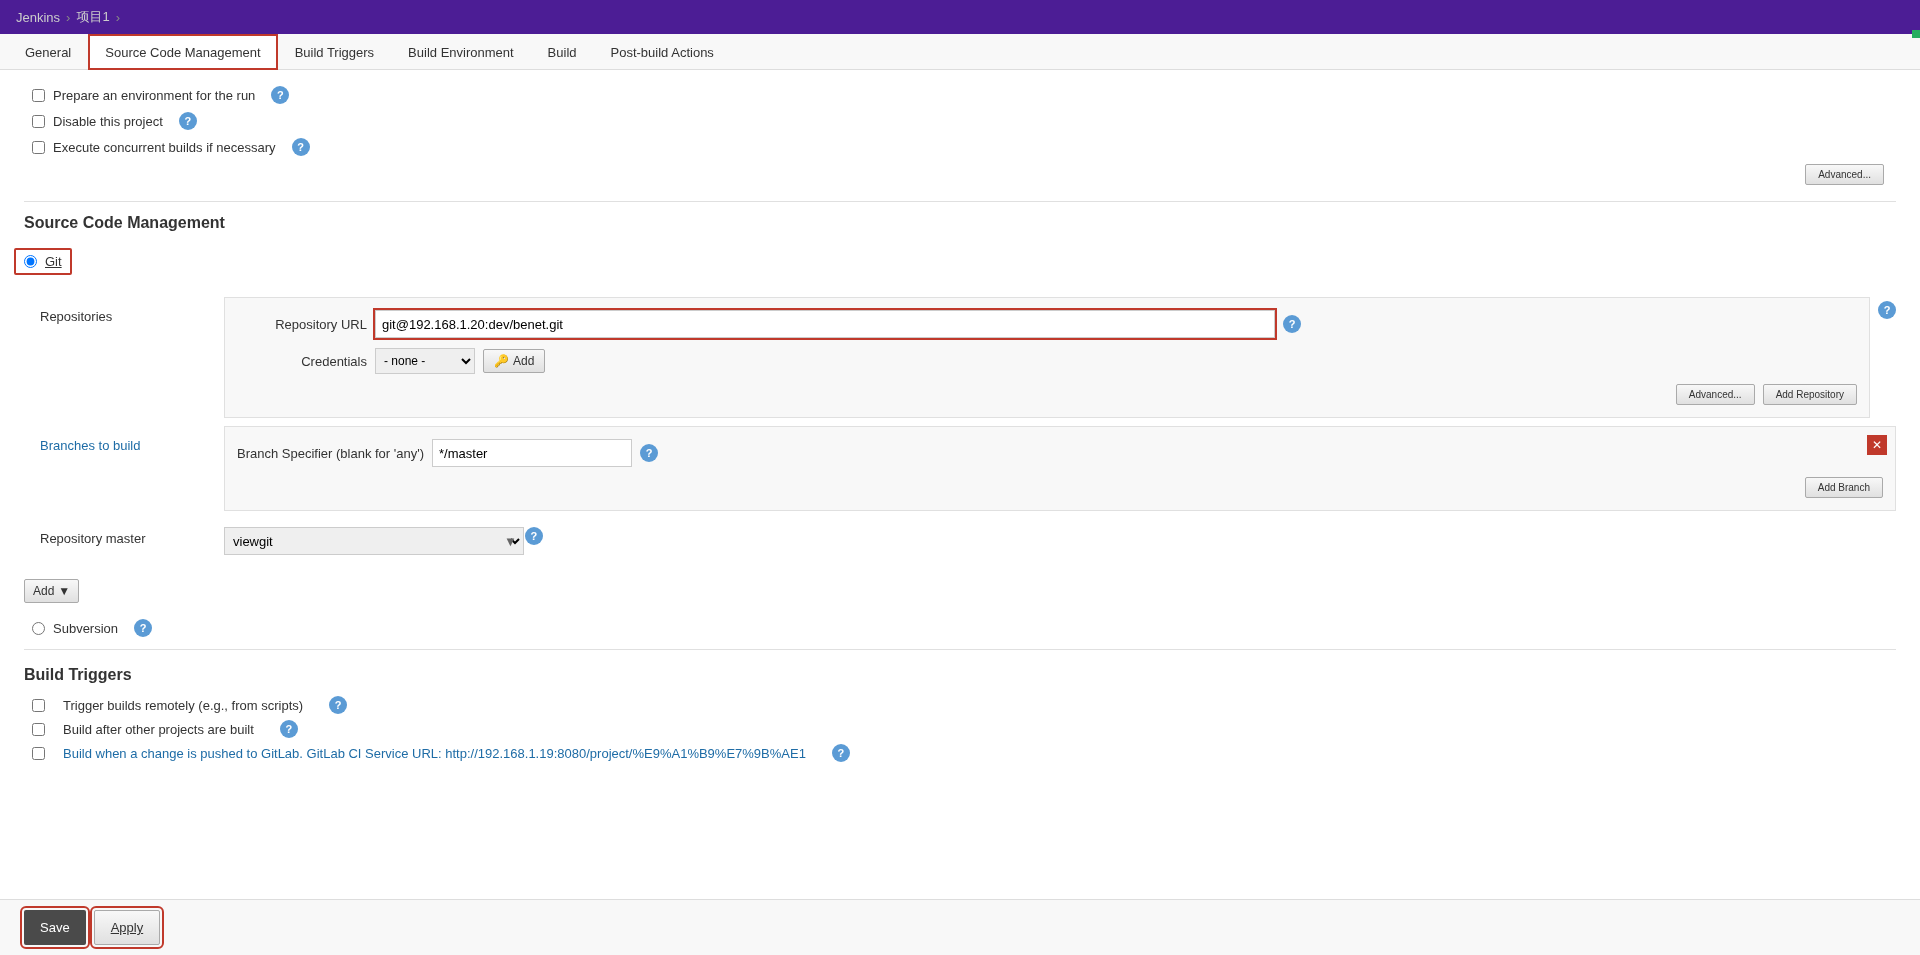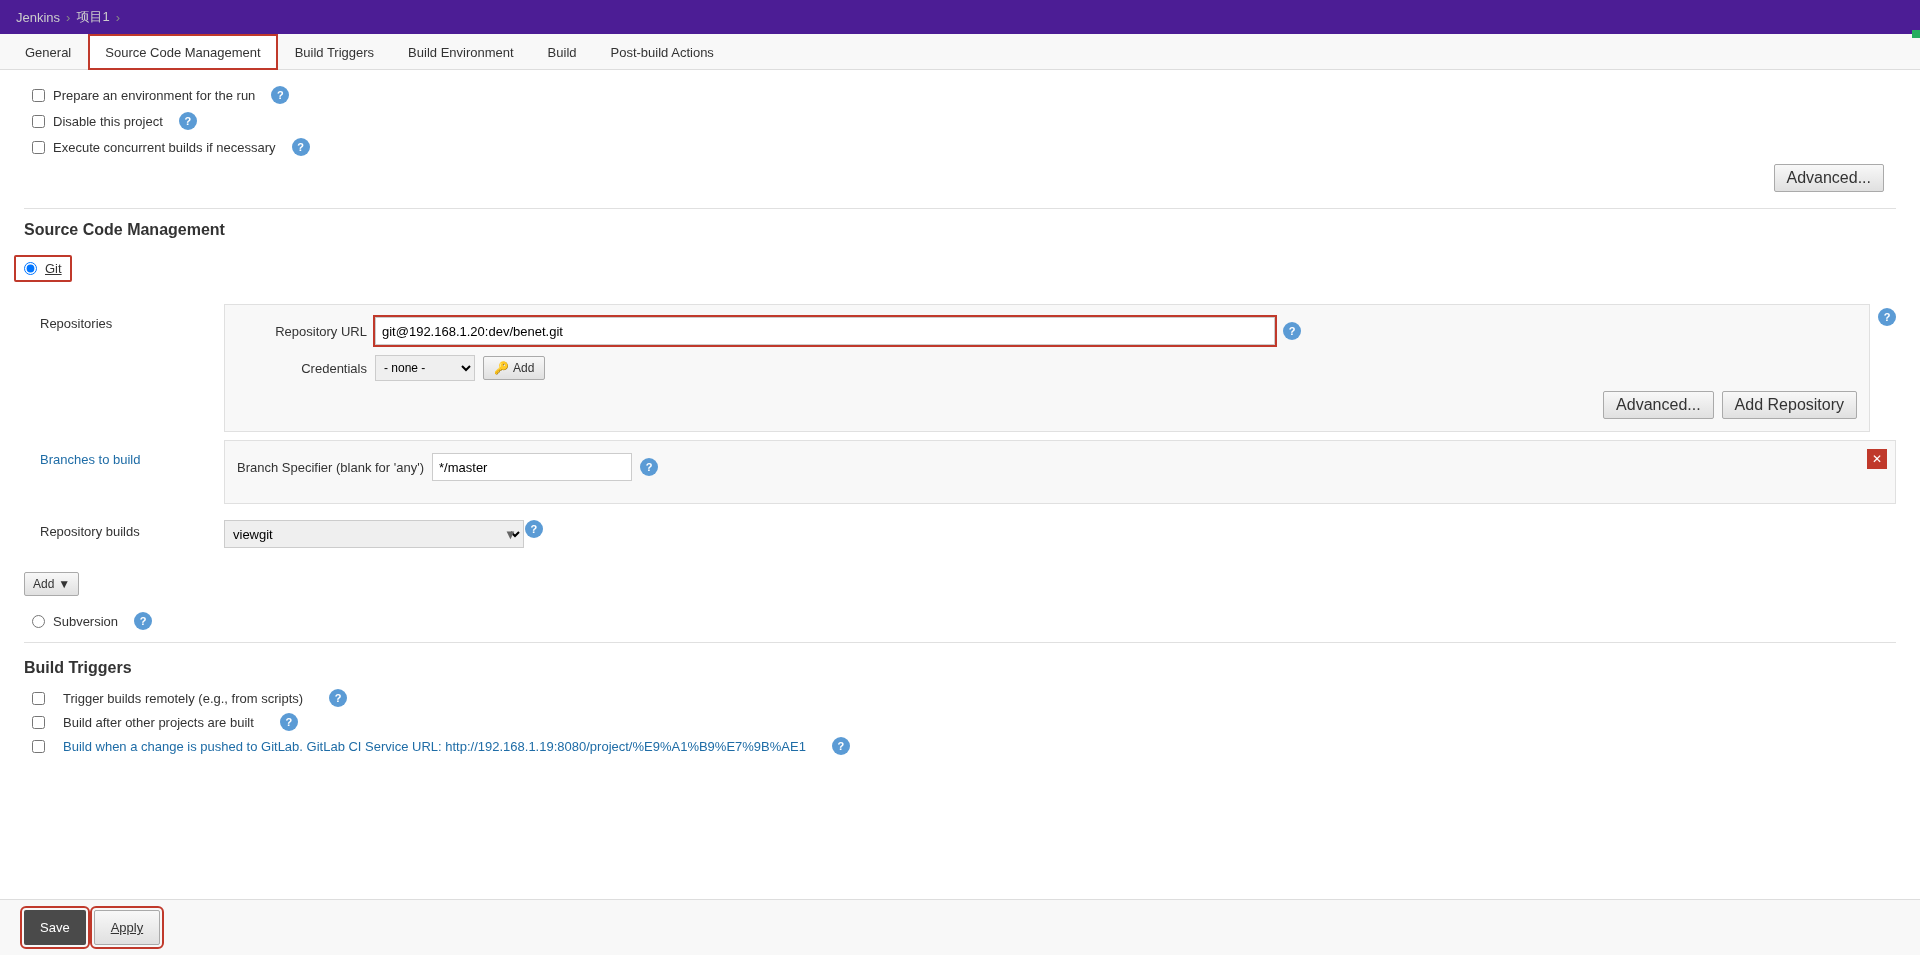--- a/index.html
+++ b/index.html
@@ -65,21 +65,21 @@
     .advanced-btn-row {
       display: flex;
       justify-content: flex-end;
       margin: 8px 0 16px 0;
       padding-right: 12px;
     }
     .btn-gray {
       background: linear-gradient(to bottom, #f8f8f8, #e0e0e0);
       border: 1px solid #aaa;
       padding: 4px 12px;
-      font-size: 16px;
+      font-size: 10px;
       cursor: pointer;
       border-radius: 2px;
       color: #333;
     }
 
     
     .section-title {
       font-size: 16px;
       font-weight: bold;
       color: #333;
@@ -429,26 +429,29 @@
     <div class="section-content">
 
       <button class="x-btn">✕</button>
 
       <div class="field-row" style="padding-right: 40px;">
         <span class="field-label">Branch Specifier (blank for 'any')</span>
         <input type="text" class="branch-input" value="*/master" style="">
         <span class="help-icon">?</span>
       </div>
 
+      <div class="repo-actions">
+        <button class="btn-gray">Add Branch</button>
+      </div>
     </div>
   </div>
 
   <div class="section-row" style="margin-top: 8px; align-items: flex-start;">
     <div class="section-label" style="color: #333;">
-      <span>Repository builds</span>
+      <span>Repository master</span>
     </div>
     <div style="padding: 8px 0; display: flex; align-items: center; gap: 8px;">
       <select class="repo-browser-select">
         <option>viewgit</option>
         <option>(Auto)</option>
         <option>gitiles</option>
         <option>github</option>
         <option>gitlab</option>
       </select>
       <span style="margin-left: -28px; pointer-events: none; color: #666;">▼</span>

